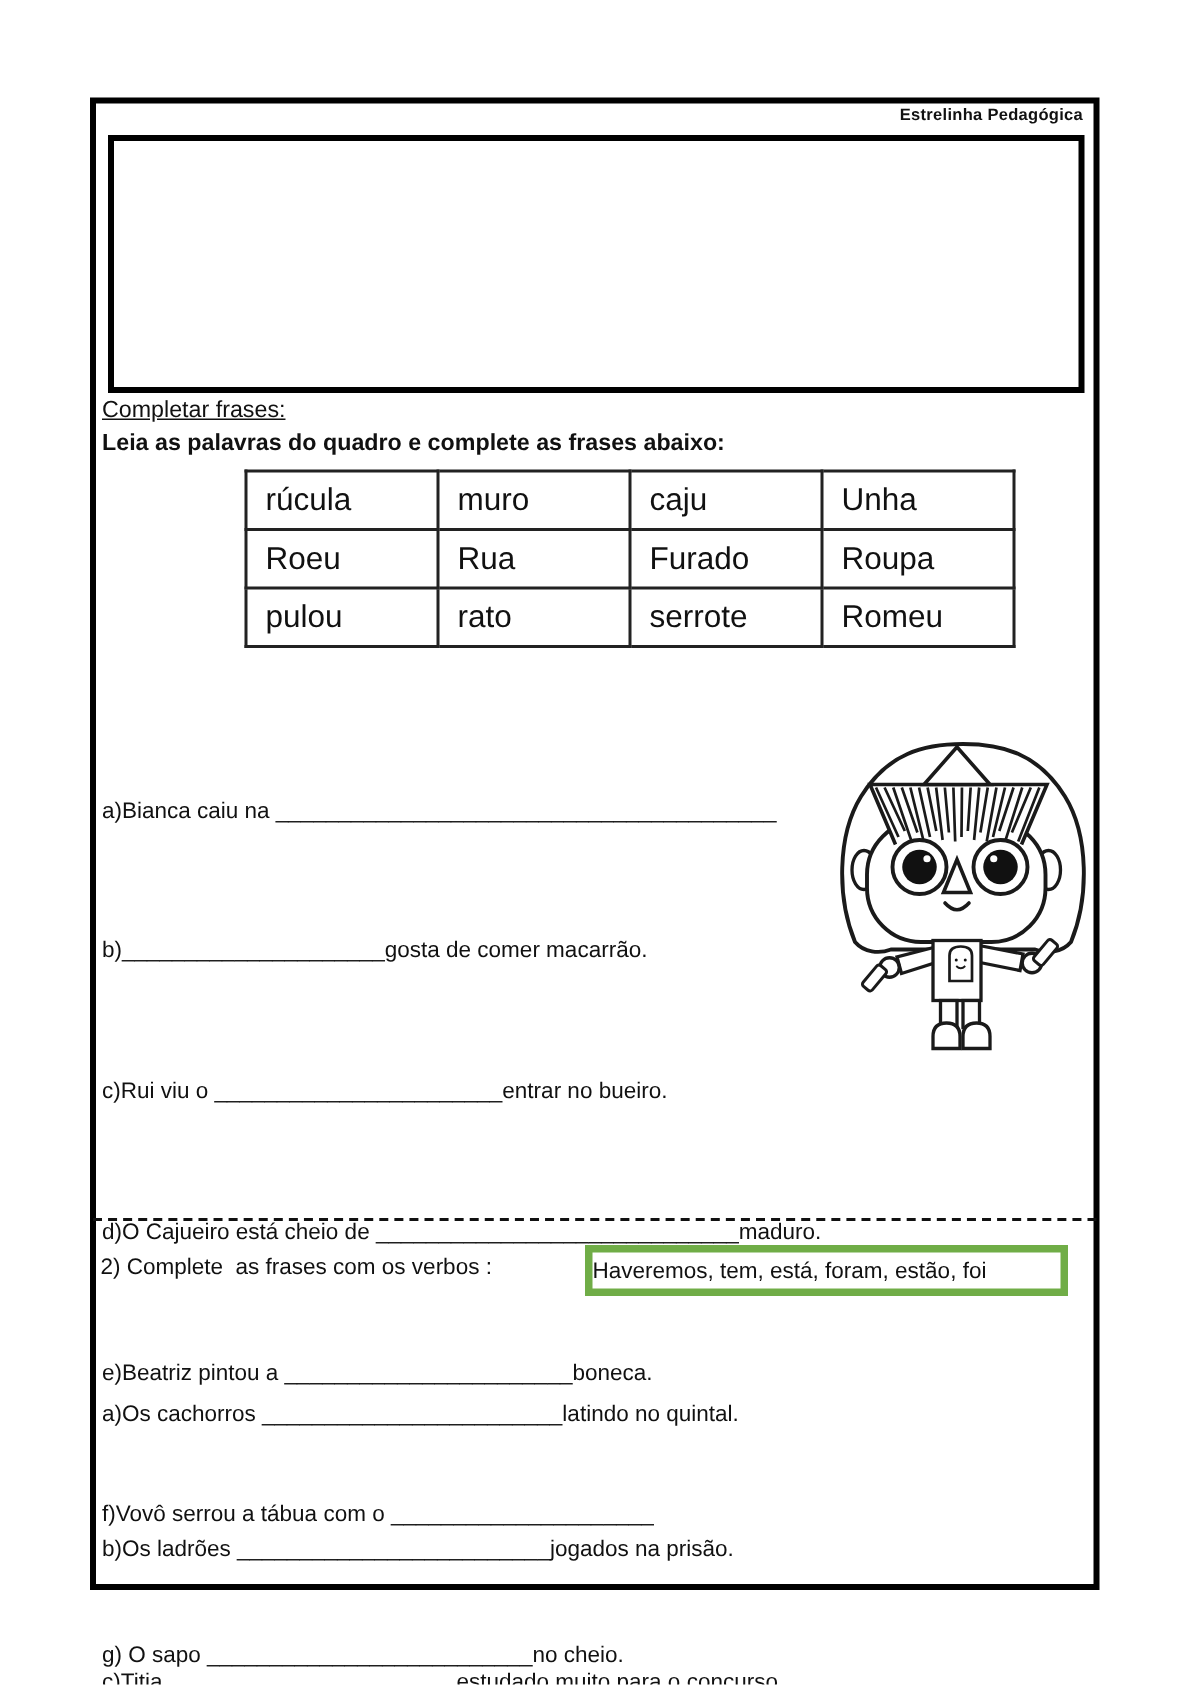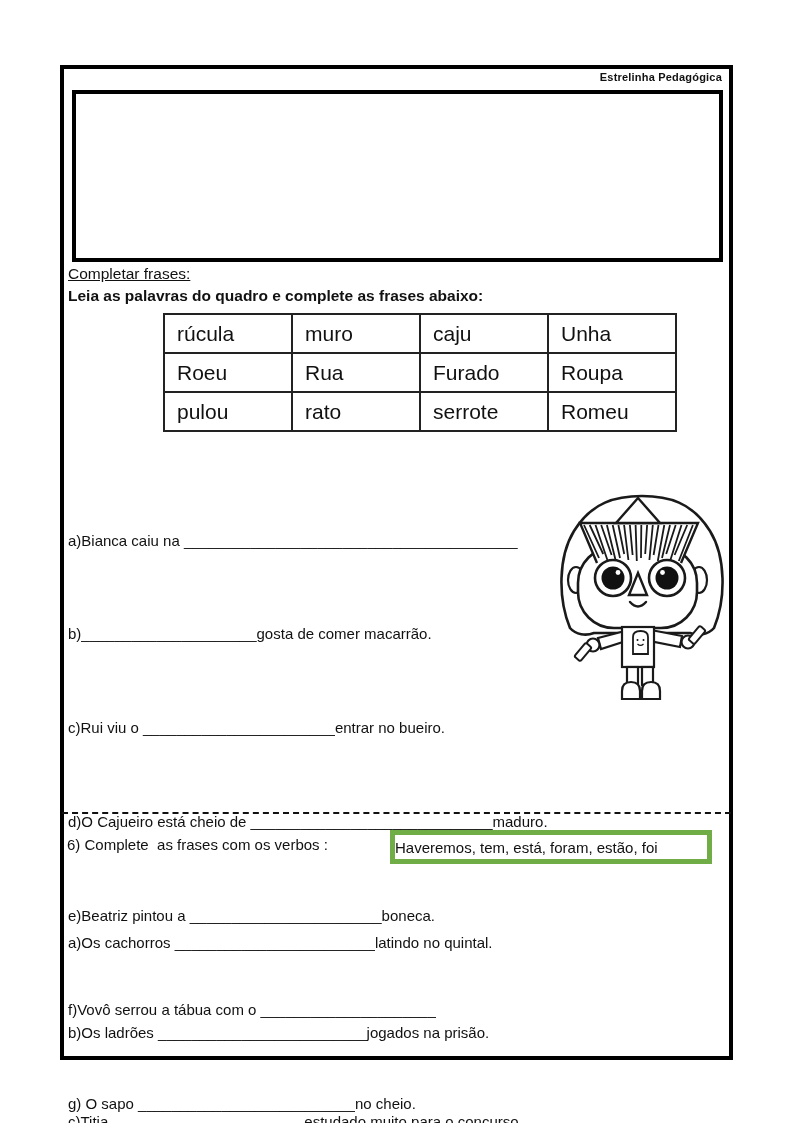--- a/index.html
+++ b/index.html
@@ -155,21 +155,21 @@
     <rect class="ln" stroke-width="2.2" x="75" y="182" width="11" height="18"></rect>
     <rect class="ln" stroke-width="2.2" x="90" y="182" width="11" height="18"></rect>
 
     <path class="ln" stroke-width="2.2" d="M70 214 V206 Q70 197 79 197 Q88 197 88 206 V214 Z"></path>
     <path class="ln" stroke-width="2.2" d="M90 214 V206 Q90 197 99 197 Q108 197 108 206 V214 Z"></path>
   </svg>
 </div>
 
 <div class="divider"></div>
 
-<div class="ex2-title">6) Complete  as frases com os verbos :</div>
+<div class="ex2-title">2) Complete  as frases com os verbos :</div>
 
 <div class="verb-box" style="border-color: rgb(112, 173, 71);">
   <span>Haveremos, tem, está, foram, estão, foi</span>
 </div>
 
 <div class="ex2">
   <div class="line">a)Os cachorros ________________________latindo no quintal.</div>
   <div class="line">b)Os ladrões _________________________jogados na prisão.</div>
   <div class="line">c)Titia _______________________estudado muito para o concurso.</div>
   

